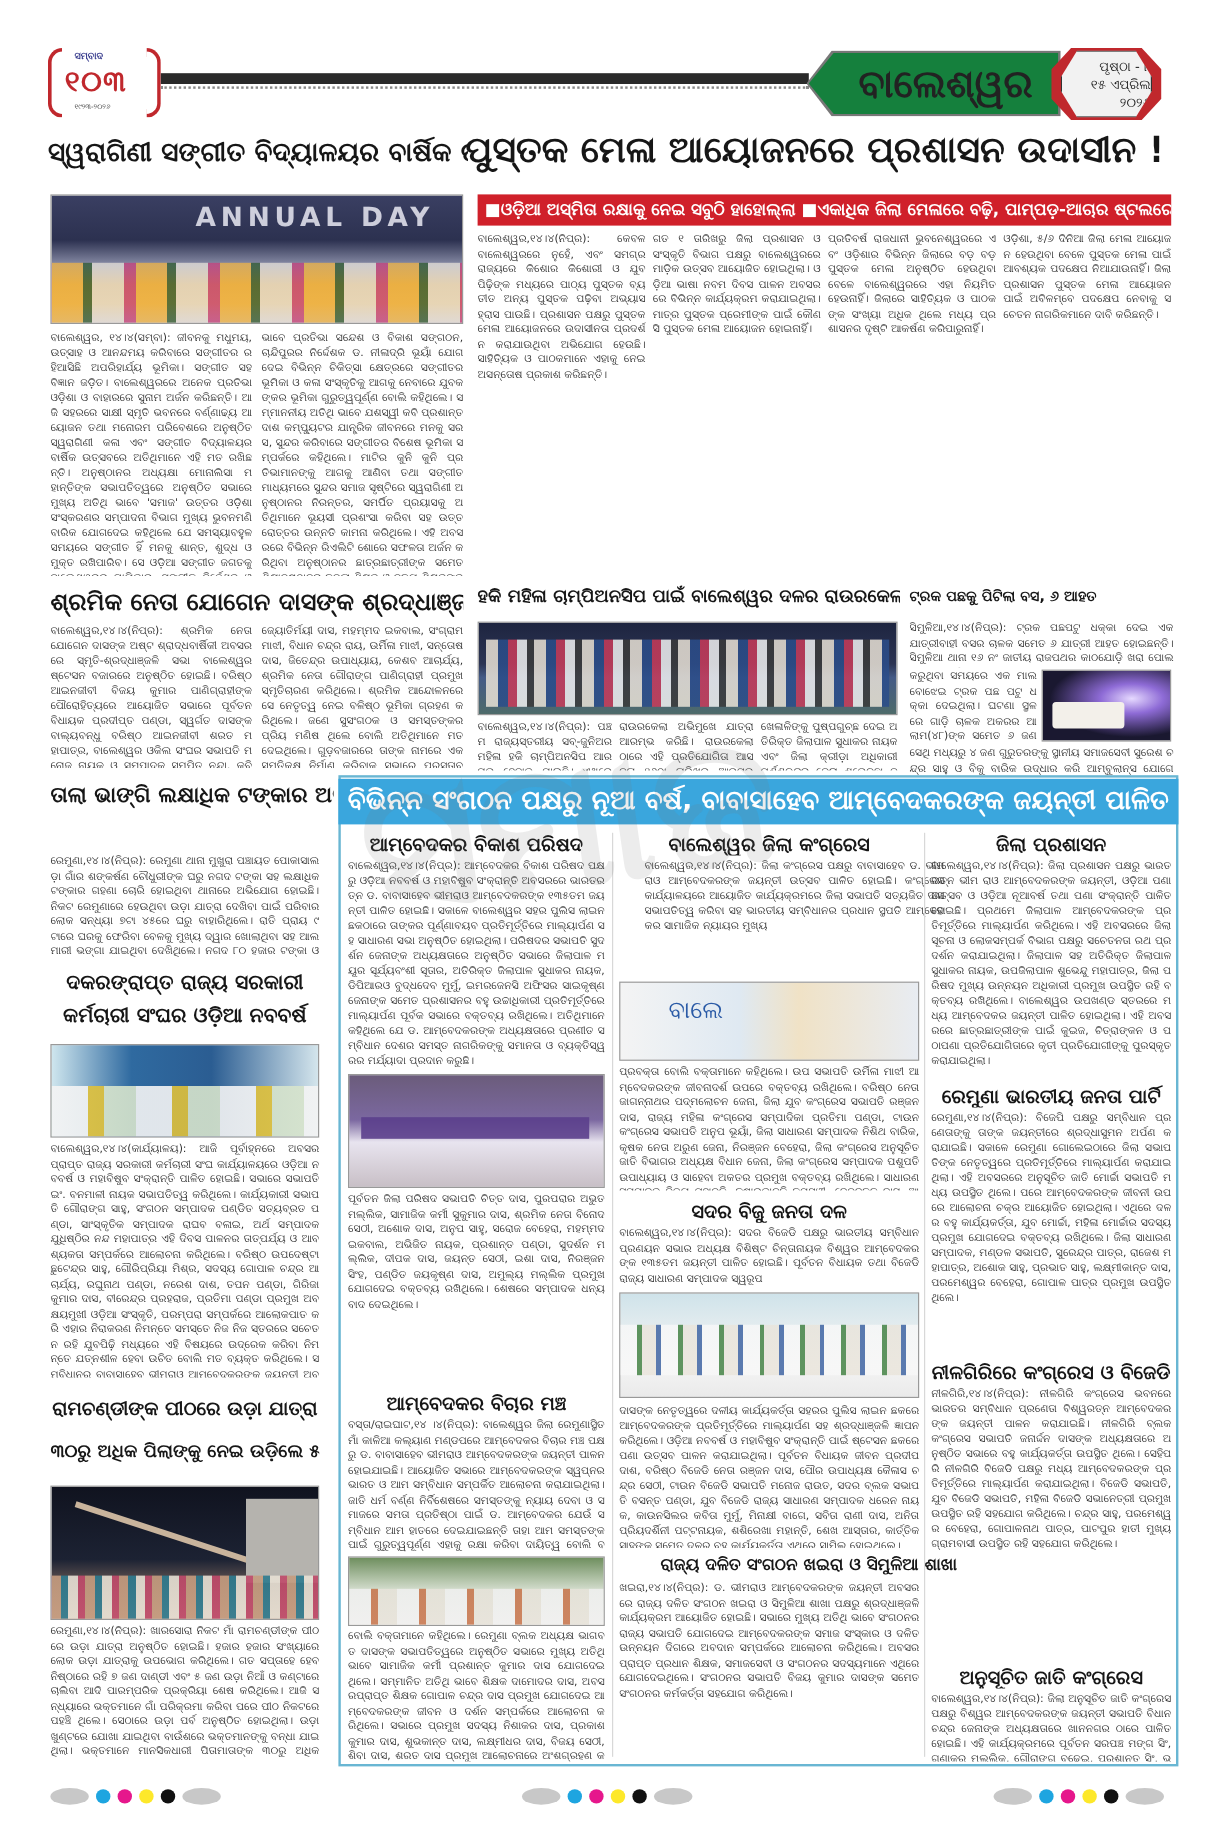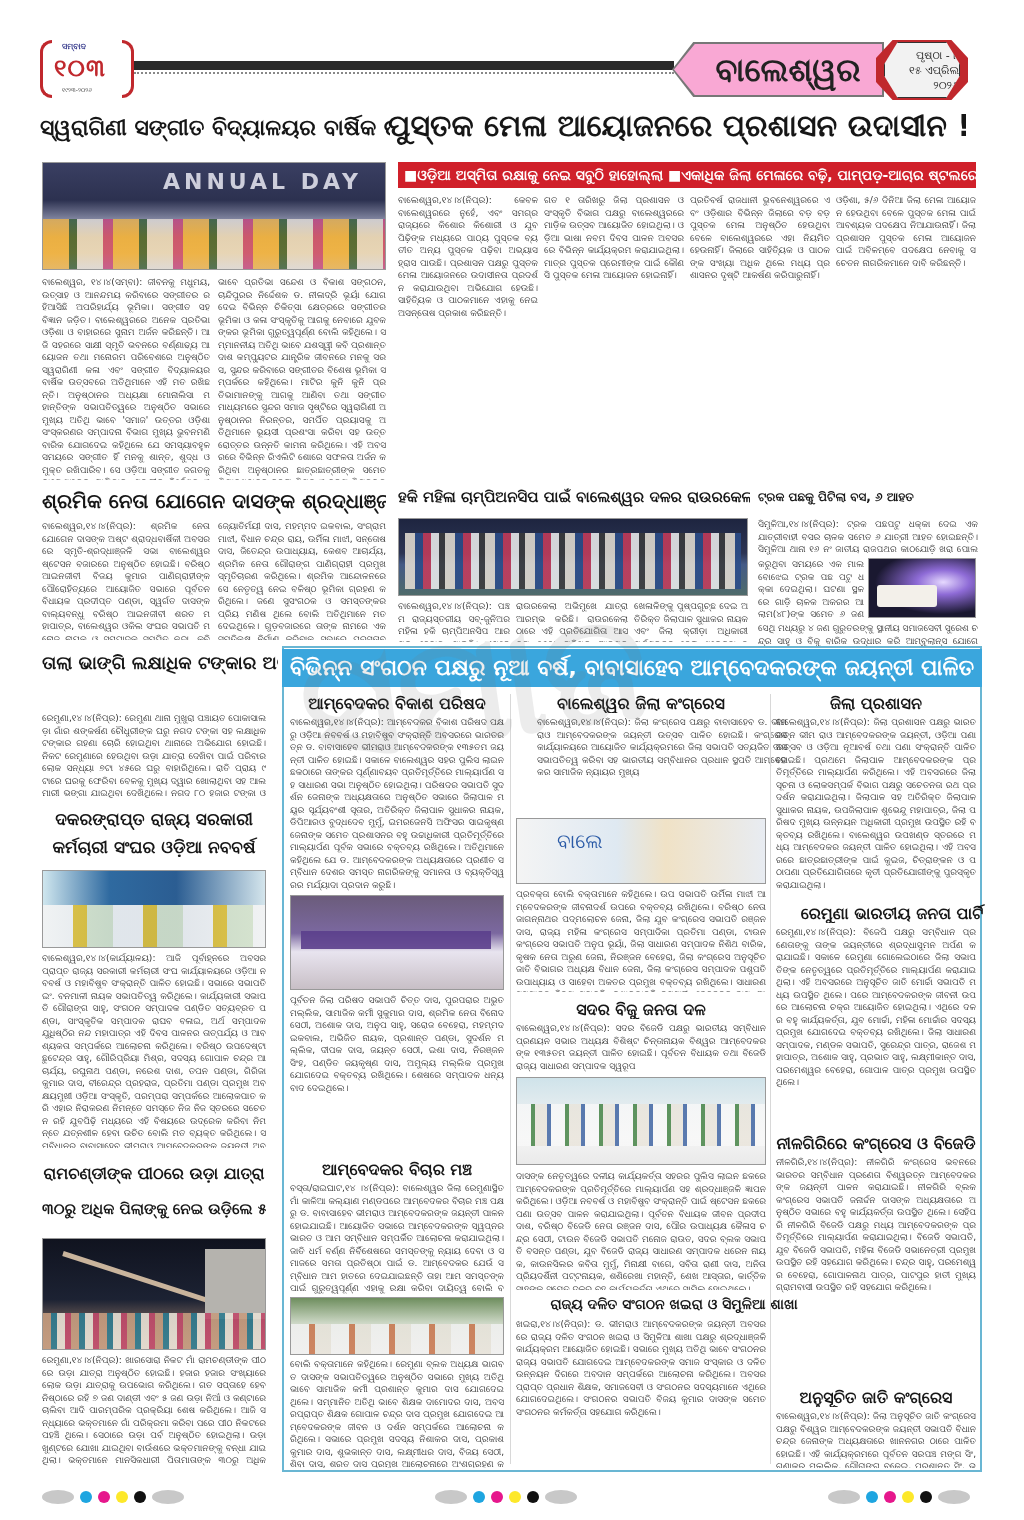--- a/index.html
+++ b/index.html
@@ -13,21 +13,21 @@
   .logo .br { position: absolute; top: 2px; width: 12px; height: 58px; border: 3px solid #c0282d; }
   .logo .br.l { left: 0; border-right: none; border-radius: 14px 0 0 14px; }
   .logo .br.r { right: 0; border-left: none; border-radius: 0 14px 14px 0; }
   .logo .paper { position: absolute; left: 22px; top: 4px; font-size: 8px; color: #3b3f8f; font-weight: bold; }
   .logo .num { position: absolute; left: 14px; top: 16px; font-size: 24px; font-weight: bold; color: #c0282d; letter-spacing: 1px; }
   .logo .yrs { position: absolute; left: 22px; top: 48px; font-size: 6px; color: #333; }
   .rule-bar { left: 134px; top: 61px; width: 540px; height: 9px; background: #2a2a2a; }
   .rule-dots { left: 134px; top: 72px; width: 540px; height: 3px; border-top: 2px dotted #888; }
   .section-tab-outline { left: 672px; top: 42px; width: 212px; height: 55px; background: #777;
     clip-path: polygon(10% 0, 100% 0, 100% 100%, 10% 100%, 0 50%); }
-  .section-tab-inner { left: 674px; top: 44px; width: 208px; height: 51px; background: #f9a8d4;
+  .section-tab-inner { left: 674px; top: 44px; width: 208px; height: 51px; background: #15803d;
     clip-path: polygon(10% 0, 100% 0, 100% 100%, 10% 100%, 0 50%);
     display: flex; align-items: center; justify-content: center; padding-left: 20px;
     font-family: "DejaVu Sans", sans-serif; font-size: 32px; font-weight: bold; color: #222; }
   .page-badge-outer { left: 876px; top: 40px; width: 92px; height: 60px; background: #c0282d;
     clip-path: polygon(18% 0, 82% 0, 100% 30%, 100% 70%, 82% 100%, 18% 100%, 0 70%, 0 30%); }
   .page-badge { left: 884px; top: 42px; width: 76px; height: 56px; background: #f2f2f2; border: 1px solid #333;
     clip-path: polygon(18% 0, 82% 0, 100% 40%, 100% 60%, 82% 100%, 18% 100%, 0 60%, 0 40%);
     text-align: right; font-size: 11px; line-height: 15px; padding-top: 5px; color: #222; }
 
   
@@ -206,21 +206,21 @@
 <div class="abs txt" style="left:516px;top:1170px;width:250px;height:120px;">ଦାସଙ୍କ ନେତୃତ୍ୱରେ ଦଳୀୟ କାର୍ଯ୍ୟକର୍ତ୍ତା ସହରର ପୁଲିସ ଲାଇନ ଛକରେ ଆମ୍ବେଦକରଙ୍କ ପ୍ରତିମୂର୍ତ୍ତିରେ ମାଲ୍ୟାର୍ପଣ ସହ ଶ୍ରଦ୍ଧାଞ୍ଜଳି ଜ୍ଞାପନ କରିଥିଲେ। ଓଡ଼ିଆ ନବବର୍ଷ ଓ ମହାବିଷୁବ ସଂକ୍ରାନ୍ତି ପାଇଁ ଷ୍ଟେସନ ଛକରେ ପଣା ଉତ୍ସବ ପାଳନ କରାଯାଇଥିଲା। ପୂର୍ବତନ ବିଧାୟକ ଜୀବନ ପ୍ରଦୀପ ଦାଶ, ବରିଷ୍ଠ ବିଜେଡି ନେତା ରଞ୍ଜନ ଦାସ, ପୌର ଉପାଧ୍ୟକ୍ଷ କୈଳାସ ଚନ୍ଦ୍ର ସେଠୀ, ଟାଉନ ବିଜେଡି ସଭାପତି ମନୋଜ ରାଉତ, ସଦର ବ୍ଲକ ସଭାପତି ବସନ୍ତ ପଣ୍ଡା, ଯୁବ ବିଜେଡି ରାଜ୍ୟ ସାଧାରଣ ସମ୍ପାଦକ ଧରେନ ନାୟକ, କାଉନସିଲର କବିତା ମୁର୍ମୁ, ମିନାକ୍ଷୀ ବାଗେ, ସବିତା ରାଣୀ ଦାସ, ଅନିତା ପ୍ରିୟଦର୍ଶିନୀ ପଟ୍ଟନାୟକ, ଶଶିରେଖା ମହାନ୍ତି, ଶେଖ ଆସ୍ତାର, କାର୍ତ୍ତିକ ସାହୁଙ୍କ ସମେତ ଦଳର ବହୁ କାର୍ଯ୍ୟକର୍ତ୍ତା ଏଥିରେ ସାମିଲ ହୋଇଥିଲେ।</div>
 
 <div class="abs sub-hl" style="left:516px;top:1296px;width:250px;font-size:14px;margin-left:33px;">ରାଜ୍ୟ ଦଳିତ ସଂଗଠନ ଖଇରା ଓ ସିମୁଳିଆ ଶାଖା</div>
 <div class="abs txt" style="left:516px;top:1318px;width:250px;height:150px;">ଖଇରା,୧୪।୪(ନିପ୍ର): ଡ. ଭୀମରାଓ ଆମ୍ବେଦକରଙ୍କ ଜୟନ୍ତୀ ଅବସରରେ ରାଜ୍ୟ ଦଳିତ ସଂଗଠନ ଖଇରା ଓ ସିମୁଳିଆ ଶାଖା ପକ୍ଷରୁ ଶ୍ରଦ୍ଧାଞ୍ଜଳି କାର୍ଯ୍ୟକ୍ରମ ଆୟୋଜିତ ହୋଇଛି। ସଭାରେ ମୁଖ୍ୟ ଅତିଥି ଭାବେ ସଂଗଠନର ରାଜ୍ୟ ସଭାପତି ଯୋଗଦେଇ ଆମ୍ବେଦକରଙ୍କ ସମାଜ ସଂସ୍କାର ଓ ଦଳିତ ଉନ୍ନୟନ ଦିଗରେ ଅବଦାନ ସମ୍ପର୍କରେ ଆଲୋଚନା କରିଥିଲେ। ଅବସରପ୍ରାପ୍ତ ପ୍ରଧାନ ଶିକ୍ଷକ, ସମାଜସେବୀ ଓ ସଂଗଠନର ସଦସ୍ୟମାନେ ଏଥିରେ ଯୋଗଦେଇଥିଲେ। ସଂଗଠନର ସଭାପତି ବିଜୟ କୁମାର ଦାସଙ୍କ ସମେତ ସଂଗଠନର କର୍ମକର୍ତ୍ତା ସହଯୋଗ କରିଥିଲେ।</div>
 
 <div class="abs divider-v" style="left:770px;top:694px;height:770px;"></div>
 
 <div class="abs sub-hl" style="left:776px;top:694px;width:200px;">ଜିଲା ପ୍ରଶାସନ</div>
 <div class="abs txt" style="left:776px;top:716px;width:200px;height:184px;">ବାଲେଶ୍ୱର,୧୪।୪(ନିପ୍ର): ଜିଲା ପ୍ରଶାସନ ପକ୍ଷରୁ ଭାରତରତ୍ନ ଭୀମ ରାଓ ଆମ୍ବେଦକରଙ୍କ ଜୟନ୍ତୀ, ଓଡ଼ିଆ ପଣା ଉତ୍ସବ ଓ ଓଡ଼ିଆ ନୂଆବର୍ଷ ତଥା ପଣା ସଂକ୍ରାନ୍ତି ପାଳିତ ହୋଇଛି। ପ୍ରଥମେ ଜିଲାପାଳ ଆମ୍ବେଦକରଙ୍କ ପ୍ରତିମୂର୍ତ୍ତିରେ ମାଲ୍ୟାର୍ପଣ କରିଥିଲେ। ଏହି ଅବସରରେ ଜିଲା ସୂଚନା ଓ ଲୋକସମ୍ପର୍କ ବିଭାଗ ପକ୍ଷରୁ ସଚେତନତା ରଥ ପ୍ରଦର୍ଶନ କରାଯାଇଥିଲା। ଜିଲାପାଳ ସହ ଅତିରିକ୍ତ ଜିଲାପାଳ ସୁଧାକର ନାୟକ, ଉପଜିଲାପାଳ ଶୁଭେନ୍ଦୁ ମହାପାତ୍ର, ଜିଲା ପରିଷଦ ମୁଖ୍ୟ ଉନ୍ନୟନ ଅଧିକାରୀ ପ୍ରମୁଖ ଉପସ୍ଥିତ ରହି ବକ୍ତବ୍ୟ ରଖିଥିଲେ। ବାଲେଶ୍ୱର ଉପଖଣ୍ଡ ସ୍ତରରେ ମଧ୍ୟ ଆମ୍ବେଦକର ଜୟନ୍ତୀ ପାଳିତ ହୋଇଥିଲା। ଏହି ଅବସରରେ ଛାତ୍ରଛାତ୍ରୀଙ୍କ ପାଇଁ କୁଇଜ, ଚିତ୍ରାଙ୍କନ ଓ ପଠାପଣା ପ୍ରତିଯୋଗିତାରେ କୃତୀ ପ୍ରତିଯୋଗୀଙ୍କୁ ପୁରସ୍କୃତ କରାଯାଇଥିଲା।</div>
 
-<div class="abs sub-hl" style="left:792px;top:904px;width:200px;">ରେମୁଣା ଭାରତୀୟ ଜନତା ପାର୍ଟି</div>
+<div class="abs sub-hl" style="left:776px;top:904px;width:200px;">ରେମୁଣା ଭାରତୀୟ ଜନତା ପାର୍ଟି</div>
 <div class="abs txt" style="left:776px;top:926px;width:200px;height:202px;">ରେମୁଣା,୧୪।୪(ନିପ୍ର): ବିଜେପି ପକ୍ଷରୁ ସମ୍ବିଧାନ ପ୍ରଣେତାଙ୍କୁ ତାଙ୍କ ଜୟନ୍ତୀରେ ଶ୍ରଦ୍ଧାସୁମନ ଅର୍ପଣ କରାଯାଇଛି। ସକାଳେ ରେମୁଣା ଗୋଲେଇଠାରେ ଜିଲା ସଭାପତିଙ୍କ ନେତୃତ୍ୱରେ ପ୍ରତିମୂର୍ତ୍ତିରେ ମାଲ୍ୟାର୍ପଣ କରାଯାଇଥିଲା। ଏହି ଅବସରରେ ଅନୁସୂଚିତ ଜାତି ମୋର୍ଚ୍ଚା ସଭାପତି ମଧ୍ୟ ଉପସ୍ଥିତ ଥିଲେ। ପରେ ଆମ୍ବେଦକରଙ୍କ ଜୀବନୀ ଉପରେ ଆଲୋଚନା ଚକ୍ର ଆୟୋଜିତ ହୋଇଥିଲା। ଏଥିରେ ଦଳର ବହୁ କାର୍ଯ୍ୟକର୍ତ୍ତା, ଯୁବ ମୋର୍ଚ୍ଚା, ମହିଳା ମୋର୍ଚ୍ଚାର ସଦସ୍ୟ ପ୍ରମୁଖ ଯୋଗଦେଇ ବକ୍ତବ୍ୟ ରଖିଥିଲେ। ଜିଲା ସାଧାରଣ ସମ୍ପାଦକ, ମଣ୍ଡଳ ସଭାପତି, ସୁରେନ୍ଦ୍ର ପାତ୍ର, ରାଜେଶ ମହାପାତ୍ର, ଅଶୋକ ସାହୁ, ପ୍ରଭାତ ସାହୁ, ଲକ୍ଷ୍ମୀକାନ୍ତ ଦାସ, ପରମେଶ୍ୱର ବେହେରା, ଗୋପାଳ ପାତ୍ର ପ୍ରମୁଖ ଉପସ୍ଥିତ ଥିଲେ।</div>
 
 <div class="abs sub-hl" style="left:776px;top:1134px;width:200px;text-align:center;">ନୀଳଗିରିରେ କଂଗ୍ରେସ ଓ ବିଜେଡି</div>
 <div class="abs txt" style="left:776px;top:1156px;width:200px;height:218px;">ନୀଳଗିରି,୧୪।୪(ନିପ୍ର): ନୀଳଗିରି କଂଗ୍ରେସ ଭବନରେ ଭାରତର ସମ୍ବିଧାନ ପ୍ରଣେତା ବିଶ୍ୱରତ୍ନ ଆମ୍ବେଦକରଙ୍କ ଜୟନ୍ତୀ ପାଳନ କରାଯାଇଛି। ନୀଳଗିରି ବ୍ଲକ କଂଗ୍ରେସ ସଭାପତି ଜନାର୍ଦ୍ଦନ ଦାସଙ୍କ ଅଧ୍ୟକ୍ଷତାରେ ଅନୁଷ୍ଠିତ ସଭାରେ ବହୁ କାର୍ଯ୍ୟକର୍ତ୍ତା ଉପସ୍ଥିତ ଥିଲେ। ସେହିପରି ନୀଳଗିରି ବିଜେଡି ପକ୍ଷରୁ ମଧ୍ୟ ଆମ୍ବେଦକରଙ୍କ ପ୍ରତିମୂର୍ତ୍ତିରେ ମାଲ୍ୟାର୍ପଣ କରାଯାଇଥିଲା। ବିଜେଡି ସଭାପତି, ଯୁବ ବିଜେଡି ସଭାପତି, ମହିଳା ବିଜେଡି ସଭାନେତ୍ରୀ ପ୍ରମୁଖ ଉପସ୍ଥିତ ରହି ସହଯୋଗ କରିଥିଲେ। ଚନ୍ଦ୍ର ସାହୁ, ପରମେଶ୍ୱର ବେହେରା, ଗୋପାଳନାଥ ପାତ୍ର, ପାଟପୁର ହାତୀ ମୁଖ୍ୟ ଗ୍ରାମବାସୀ ଉପସ୍ଥିତ ରହି ସହଯୋଗ କରିଥିଲେ।</div>
 
 <div class="abs sub-hl" style="left:776px;top:1388px;width:200px;">ଅନୁସୂଚିତ ଜାତି କଂଗ୍ରେସ</div>
 <div class="abs txt" style="left:776px;top:1410px;width:200px;height:58px;">ବାଲେଶ୍ୱର,୧୪।୪(ନିପ୍ର): ଜିଲା ଅନୁସୂଚିତ ଜାତି କଂଗ୍ରେସ ପକ୍ଷରୁ ବିଶ୍ୱର ଆମ୍ବେଦକରଙ୍କ ଜୟନ୍ତୀ ସଭାପତି ବିଧାନ ଚନ୍ଦ୍ର ଜେନାଙ୍କ ଅଧ୍ୟକ୍ଷତାରେ ଖାନନଗର ଠାରେ ପାଳିତ ହୋଇଛି। ଏହି କାର୍ଯ୍ୟକ୍ରମରେ ପୂର୍ବତନ ସରପଞ୍ଚ ମଙ୍ଗ ସିଂ, ଗୁଣାକର ମଲ୍ଲିକ, ଗୌରାଙ୍ଗ ବଢ଼େଇ, ପ୍ରଶାନ୍ତ ସିଂ, ଭଗବତୀ ମାଝୀ, ସୀତା ମୁର୍ମୁ, ରାତା ବଢ଼େଇ, ବୁଦ୍ଧିରାମ ସିଂ ପ୍ରମୁଖ ଯୋଗ ଦେଇ ବକ୍ତବ୍ୟ ରଖିଥିଲେ।</div>
 
 <div class="abs watermark">ସମାଜ</div>
 

